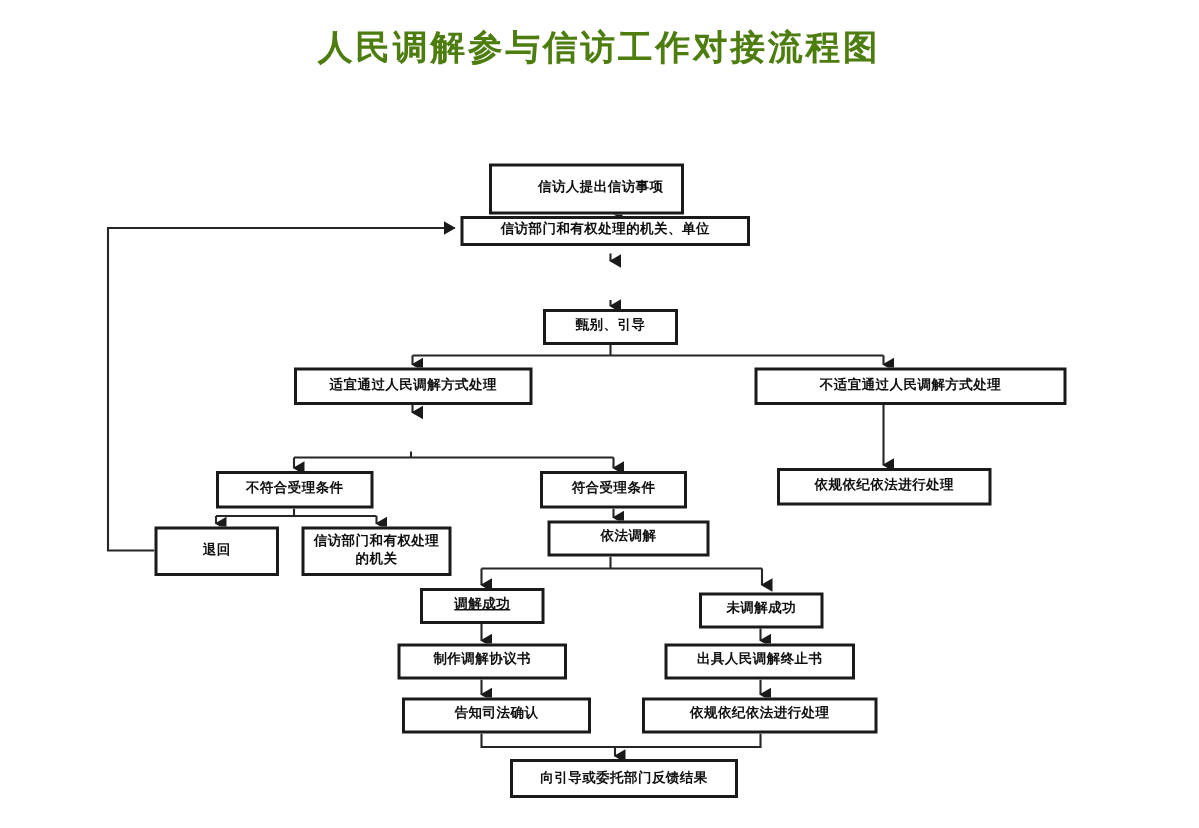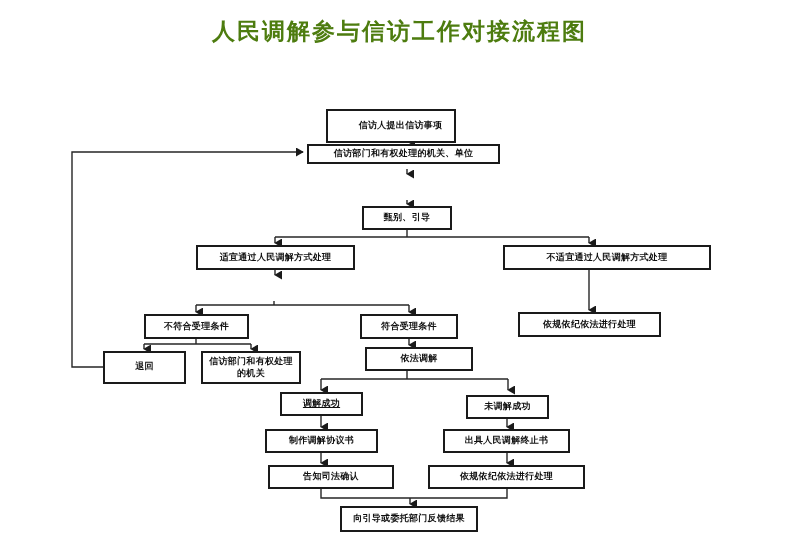--- a/index.html
+++ b/index.html
@@ -137,15 +137,15 @@
   <div class="node" style="left:466px;top:395px;width:83px;height:24px;">未调解成功</div>
 
   <div class="node" style="left:265px;top:429px;width:113px;height:24px;">制作调解协议书</div>
 
   <div class="node" style="left:443px;top:429px;width:127px;height:24px;">出具人民调解终止书</div>
 
   <div class="node" style="left:268px;top:465px;width:126px;height:24px;">告知司法确认</div>
 
   <div class="node" style="left:428px;top:465px;width:157px;height:24px;">依规依纪依法进行处理</div>
 
-  <div class="node" style="left:340px;top:506px;width:138px;height:26px;font-family:Liberation Serif, serif;">向引导或委托部门反馈结果</div>
+  <div class="node" style="left:340px;top:506px;width:152px;height:26px;font-family:Liberation Serif, serif;">向引导或委托部门反馈结果</div>
 
 </div>
 
 </body></html>

